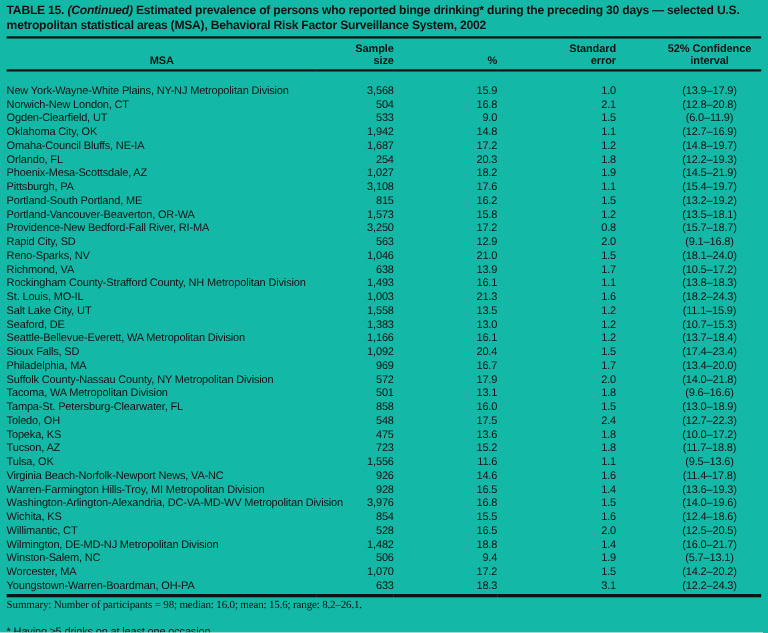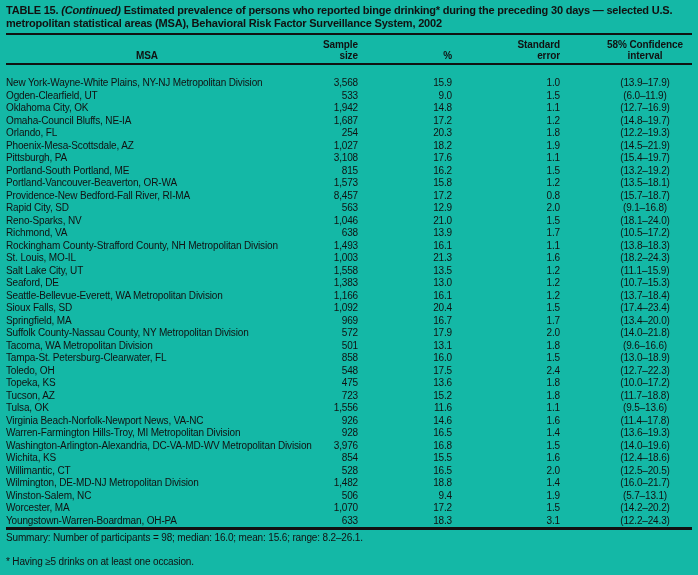--- a/index.html
+++ b/index.html
@@ -66,20 +66,21 @@
   tbody td.msa { text-align: left; }
   tbody td.num { text-align: right; }
   tbody td.ci { text-align: center; padding-left: 38px; }
   tbody tr:first-child td { padding-top: 12px; }
 
   .summary-line {
     font-size: 10px;
     line-height: 12px;
     margin-top: 2px;
     letter-spacing: -0.15px;
+    font-family: Liberation Serif, serif;
   }
   .footnote-line {
     font-size: 10px;
     line-height: 12px;
     letter-spacing: -0.15px;
     margin-top: 12px;
   }
 </style>
 </head>
 <body>
@@ -99,33 +100,40 @@
       <col class="c-ci">
     </colgroup>
     <thead>
       <tr>
         <th class="msa">MSA</th>
         <th class="num">Sample
 size</th>
         <th class="num">%</th>
         <th class="num">Standard
 error</th>
-        <th class="ci">58% Confidence
+        <th class="ci">52% Confidence
 interval</th>
       </tr>
     </thead>
     <tbody id="table-body">
         <tr>
           <td class="msa">New York-Wayne-White Plains, NY-NJ Metropolitan Division</td>
           <td class="num">3,568</td>
           <td class="num">15.9</td>
           <td class="num">1.0</td>
           <td class="ci">(13.9–17.9)</td>
         </tr>
         <tr>
+          <td class="msa">Norwich-New London, CT</td>
+          <td class="num">504</td>
+          <td class="num">16.8</td>
+          <td class="num">2.1</td>
+          <td class="ci">(12.8–20.8)</td>
+        </tr>
+        <tr>
           <td class="msa">Ogden-Clearfield, UT</td>
           <td class="num">533</td>
           <td class="num">9.0</td>
           <td class="num">1.5</td>
           <td class="ci">(6.0–11.9)</td>
         </tr>
         <tr>
           <td class="msa">Oklahoma City, OK</td>
           <td class="num">1,942</td>
           <td class="num">14.8</td>
@@ -169,21 +177,21 @@
         </tr>
         <tr>
           <td class="msa">Portland-Vancouver-Beaverton, OR-WA</td>
           <td class="num">1,573</td>
           <td class="num">15.8</td>
           <td class="num">1.2</td>
           <td class="ci">(13.5–18.1)</td>
         </tr>
         <tr>
           <td class="msa">Providence-New Bedford-Fall River, RI-MA</td>
-          <td class="num">8,457</td>
+          <td class="num">3,250</td>
           <td class="num">17.2</td>
           <td class="num">0.8</td>
           <td class="ci">(15.7–18.7)</td>
         </tr>
         <tr>
           <td class="msa">Rapid City, SD</td>
           <td class="num">563</td>
           <td class="num">12.9</td>
           <td class="num">2.0</td>
           <td class="ci">(9.1–16.8)</td>
@@ -238,21 +246,21 @@
           <td class="ci">(13.7–18.4)</td>
         </tr>
         <tr>
           <td class="msa">Sioux Falls, SD</td>
           <td class="num">1,092</td>
           <td class="num">20.4</td>
           <td class="num">1.5</td>
           <td class="ci">(17.4–23.4)</td>
         </tr>
         <tr>
-          <td class="msa">Springfield, MA</td>
+          <td class="msa">Philadelphia, MA</td>
           <td class="num">969</td>
           <td class="num">16.7</td>
           <td class="num">1.7</td>
           <td class="ci">(13.4–20.0)</td>
         </tr>
         <tr>
           <td class="msa">Suffolk County-Nassau County, NY Metropolitan Division</td>
           <td class="num">572</td>
           <td class="num">17.9</td>
           <td class="num">2.0</td>

